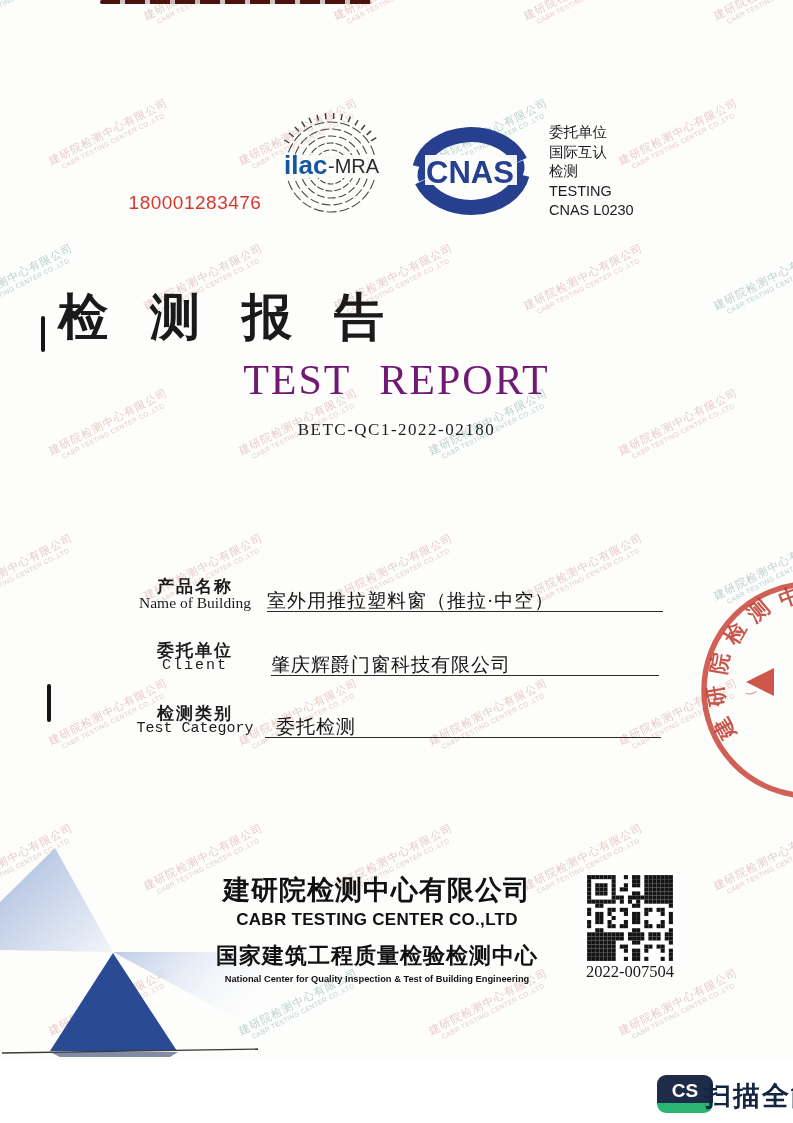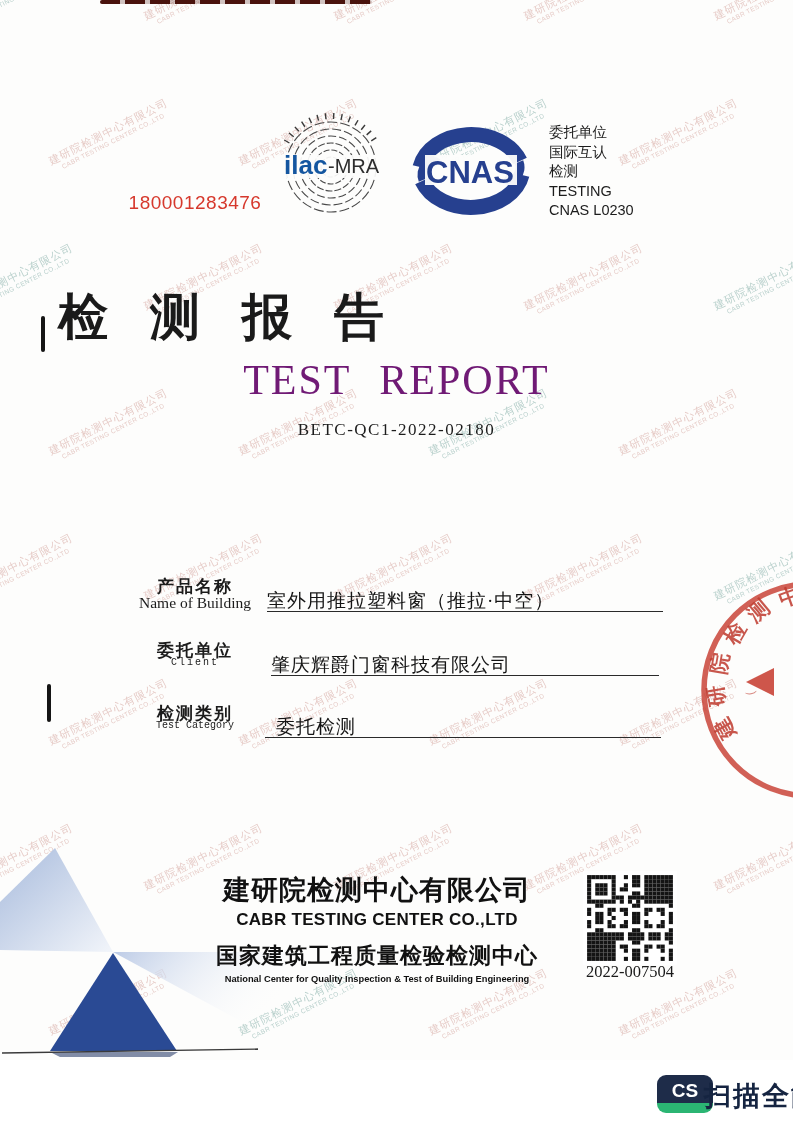--- a/index.html
+++ b/index.html
@@ -41,21 +41,21 @@
     font-family:"Liberation Serif", serif; font-size:42px; color:#701a75;
     letter-spacing:2px; word-spacing:16px; }
   .report-no { position:absolute; left:0; top:420px; width:793px; text-align:center;
     font-family:"Liberation Serif", serif; font-size:17px; color:#1d1d1d; letter-spacing:1.5px; }
 
   
   .f-label-zh { position:absolute; left:130px; width:130px; text-align:center;
     font-size:17px; font-weight:700; color:#1b1b1b; letter-spacing:2px; }
   .f-label-en { position:absolute; left:118px; width:154px; text-align:center; color:#1b1b1b; }
   .en-serif { font-family:"Liberation Serif", serif; font-size:15.5px; }
-  .en-mono  { font-family:"Liberation Mono", monospace; font-size:10px; }
+  .en-mono  { font-family:"Liberation Mono", monospace; font-size:15px; }
   .f-line { position:absolute; height:1px; background:#2a2a2a; }
   .f-value { position:absolute; text-align:left; font-family:"Liberation Serif", serif;
     font-size:19px; color:#151515; letter-spacing:1px; }
 
   
   .stamp-wrap { position:absolute; left:668px; top:578px; z-index:2; }
   .stamp-char { font-size:21px; font-weight:700; fill:#bf3a2e; opacity:.85;
     font-family:"Liberation Sans", sans-serif; }
 
   

